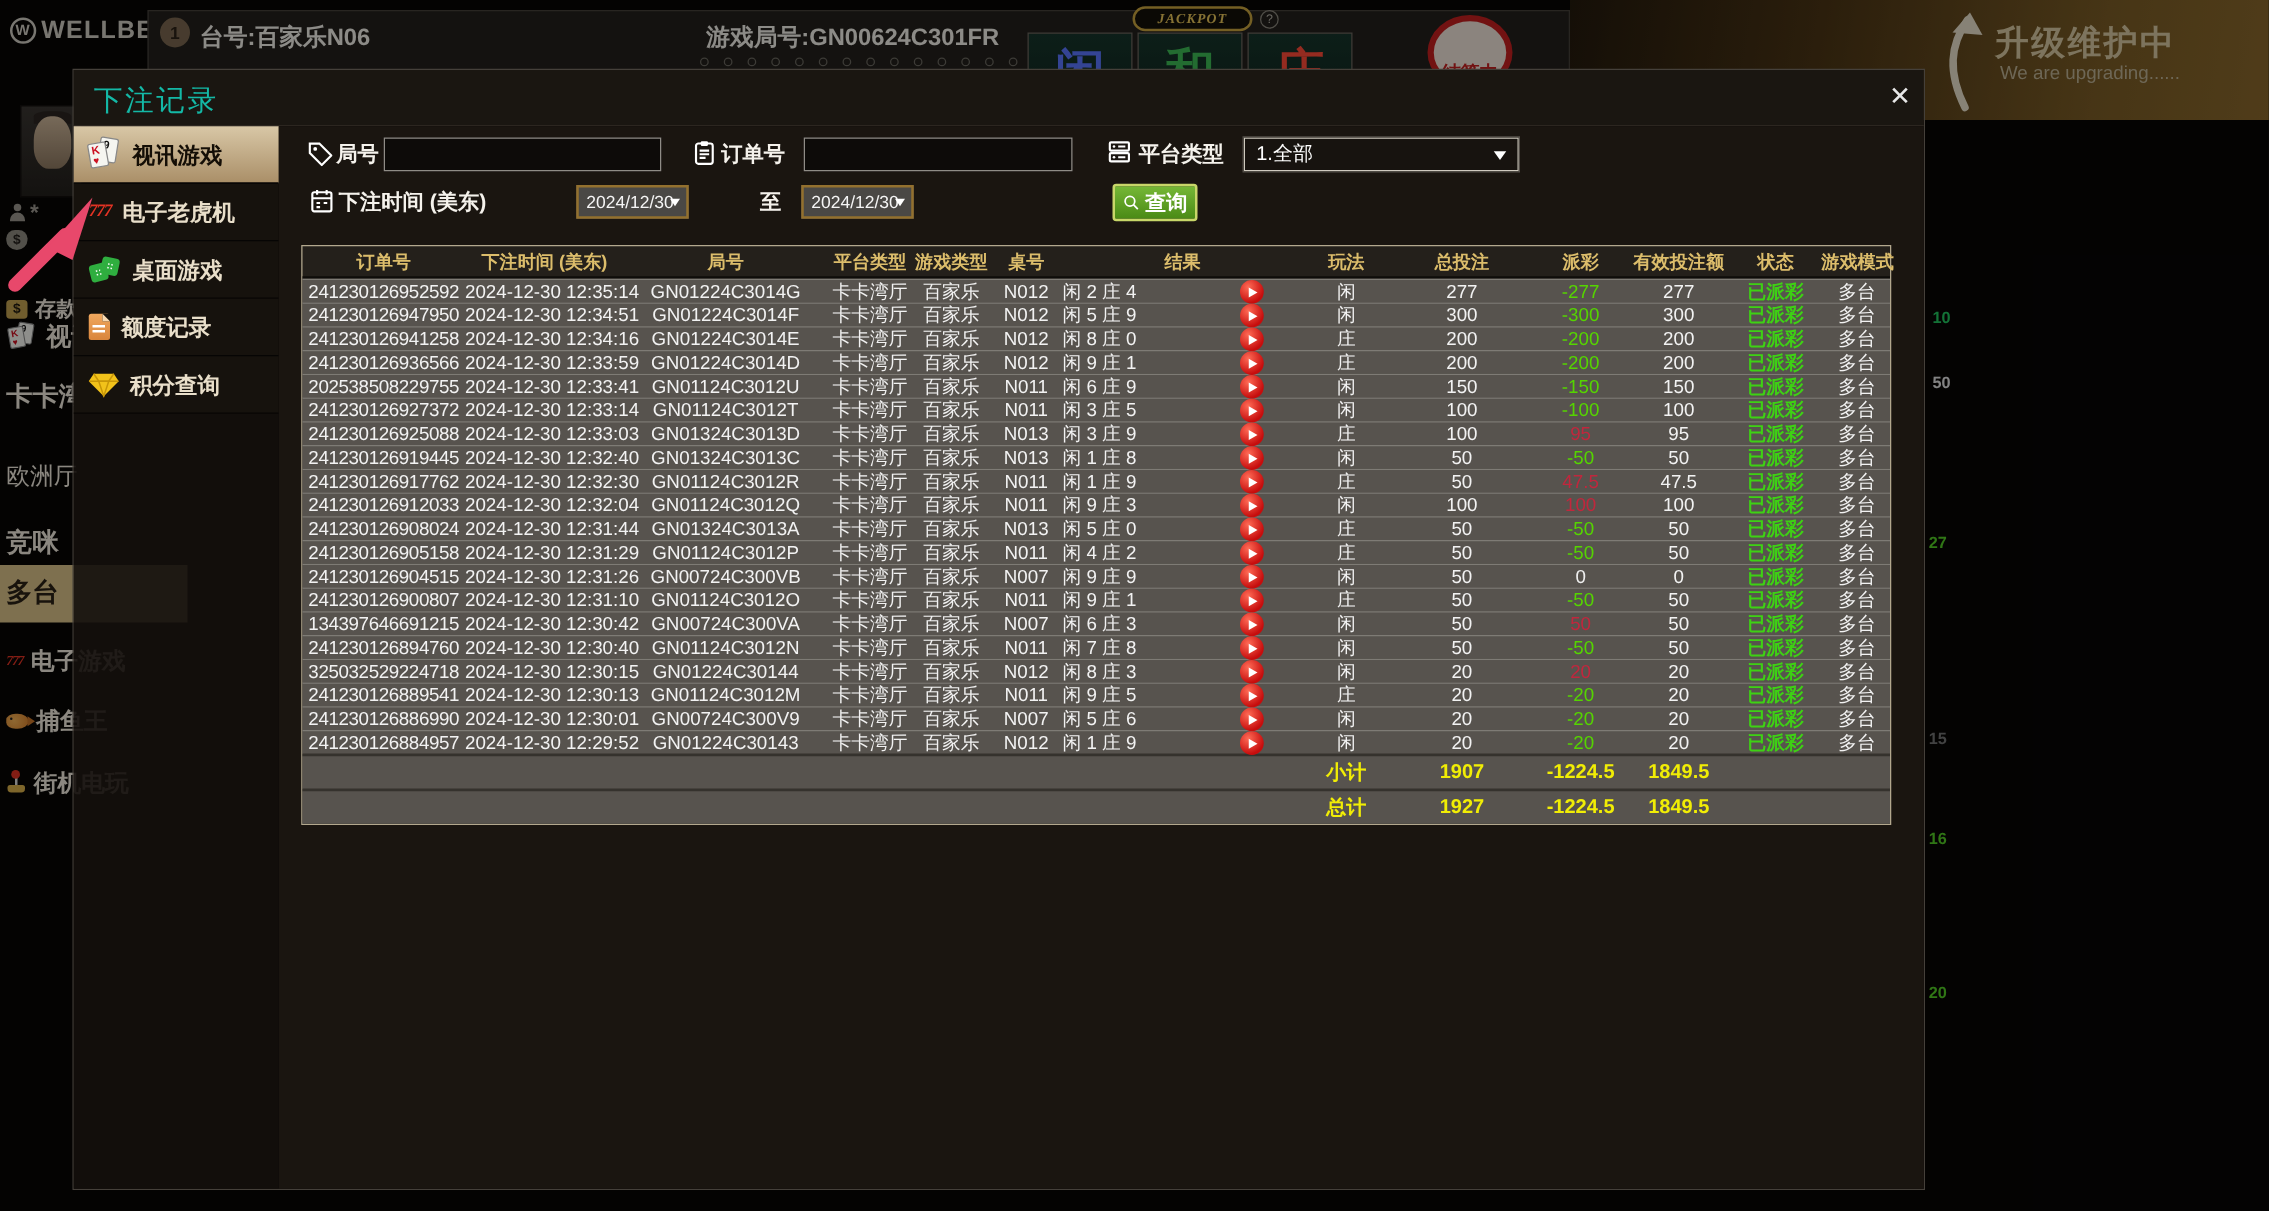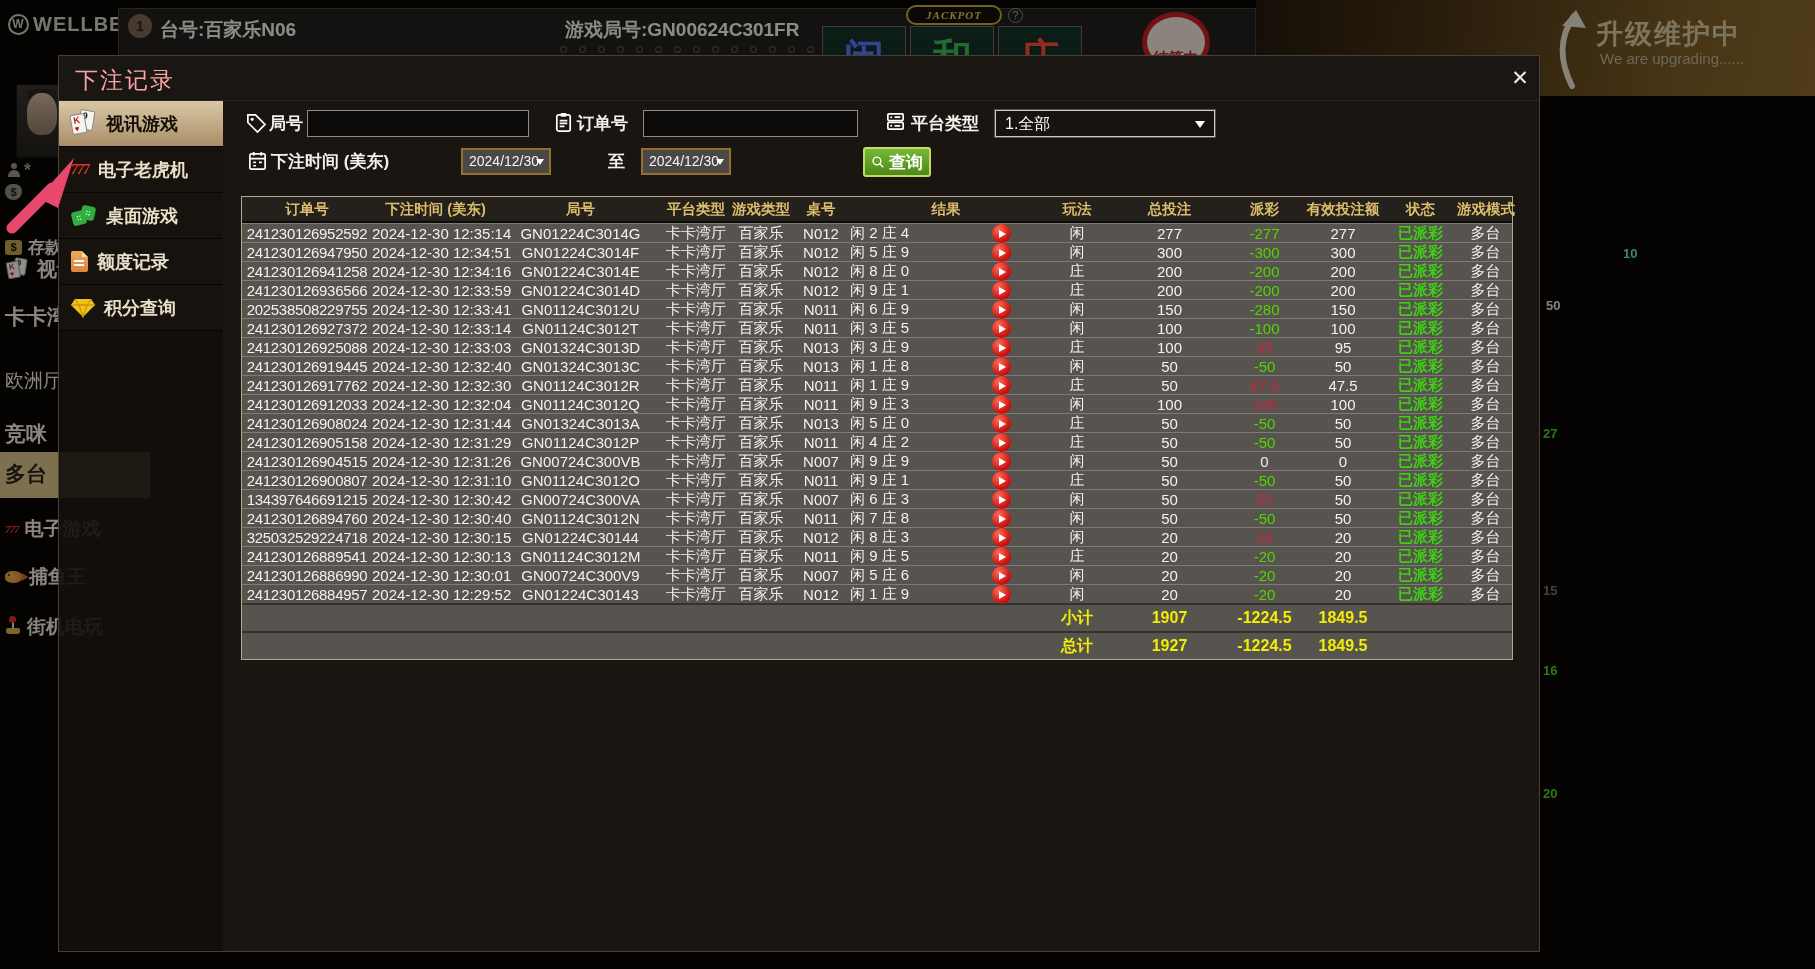--- a/index.html
+++ b/index.html
@@ -61,41 +61,41 @@
   .ic-arcade .stick { position:absolute; left:7px; top:2px; width:2px; height:7px; background:#ddd; }
   .ic-arcade .ball { position:absolute; left:4px; top:-3px; width:7px; height:7px; border-radius:50%; background:#e23324; }
   .ic-arcade .base { position:absolute; left:1px; top:9px; width:14px; height:6px; background:#d9b04a; border-radius:2px 2px 3px 3px; }
 
   
   #overlay { position:absolute; inset:0; background:rgba(0,0,0,0.42); z-index:5; }
 
   
   #modal { position:absolute; left:58px; top:55px; width:1482px; height:897px; z-index:10; border:1px solid #45403a; }
   .m-titlebar { position:absolute; left:0; top:0; width:100%; height:45px; background:#1a1611; border-bottom:1px solid #2c2620; }
-  .m-title { position:absolute; left:16px; top:9px; font-size:23px; color:#fca5a5; letter-spacing:2px; }
+  .m-title { position:absolute; left:16px; top:9px; font-size:23px; color:#14b8a6; letter-spacing:2px; }
   .m-close { position:absolute; left:1448px; top:9px; width:26px; height:26px; color:#e8e8e8; font-size:21px; font-weight:bold; text-align:center; line-height:26px; cursor:pointer; }
   #menu { position:absolute; left:0; top:45px; width:164px; }
   .menu-item { position:relative; height:46px; display:flex; align-items:center; background:#16120d; border-bottom:1px solid #060504; cursor:pointer; }
   .menu-item .mi-ic { margin-left:12px; margin-right:9px; display:inline-flex; }
   .mi-label { font-size:18px; font-weight:bold; color:#e9dfca; white-space:nowrap; }
   .menu-item.active { background:linear-gradient(180deg,#d8c7a6,#aa8f68); }
   .menu-item.active .mi-label { color:#140e06; }
   .menu-item.active::after { content:""; position:absolute; right:-13px; top:50%; transform:translateY(-50%); border-left:13px solid #b59a73; border-top:23px solid transparent; border-bottom:23px solid transparent; }
   .m-side-rest { position:absolute; left:0; top:275px; bottom:0; width:164px; background:rgba(20,16,12,0.90); }
   .m-main { position:absolute; left:164px; top:45px; right:0; bottom:0; background:#1a1510; }
 
   
   .f-label { position:absolute; font-size:17px; font-weight:bold; color:#f5f2ec; white-space:nowrap; }
   .f-icon { position:absolute; width:21px; height:21px; }
   .f-input { position:absolute; height:27px; background:#0d0b09; border:1px solid #8f8c86; color:#fff; font-size:15px; padding:0 6px; outline:none; }
   .f-select { position:absolute; height:27px; background:#17130f; border:1px solid #cfcabf; outline:1px solid #55504a; color:#fff; font-size:16px; line-height:25px; padding-left:9px; cursor:pointer; }
   .f-select .car { position:absolute; right:9px; top:10px; border-top:7px solid #fff; border-left:5px solid transparent; border-right:5px solid transparent; }
   .datebox { position:absolute; width:90px; height:27px; background:#4a4845; border:2px solid #93702e; color:#f5f5f5; font-size:14px; line-height:23px; text-align:left; padding-left:6px; cursor:pointer; }
   .datebox .car { position:absolute; right:5px; top:9px; border-top:6px solid #fff; border-left:4px solid transparent; border-right:4px solid transparent; }
-  .btn-search { position:absolute; width:68px; height:30px; background:linear-gradient(#76b837,#4a8a15); border:2px solid #c8d769; border-radius:3px; color:#fff; font-size:17px; font-weight:bold; display:flex; align-items:center; justify-content:center; gap:4px; cursor:pointer; }
+  .btn-search { position:absolute; width:68px; height:30px; background:linear-gradient(#76b837,#4a8a15); border:2px solid #c8d769; border-radius:3px; color:#fff; font-size:17px; font-weight:bold; display:flex; align-items:center; justify-content:center; gap:4px; cursor:pointer;margin-left:27px; }
 
   
   #btable { position:absolute; left:18px; top:95px; width:1272px; border:1px solid #b3a88e; background:#24201b; }
   .thead, .trow { display:grid; grid-template-columns:130px 127px 163px 68px 62px 58px 192px 70px 115px 75px 82px 73px 57px; align-items:center; }
   .thead { height:26px; border-bottom:2px solid #0e0c0a; }
   .thead div { text-align:center; font-size:14.5px; font-weight:bold; color:#dcbd6b; white-space:nowrap; }
   .trow { height:19px; background:#57534e; border-top:1px solid #7e7b75; }
   .trow:first-of-type { border-top:none; }
   .trow div { text-align:center; font-size:15px; color:#f2f2f2; white-space:nowrap; }
   .c-order { letter-spacing:-0.3px; }
@@ -198,21 +198,21 @@
       <div class="abs lnav-item" style="left: 5px; top: 614px; font-size: 19px; font-weight: bold;">
         <span class="ic-arcade">
           <i class="stick"></i>
           <i class="ball"></i>
           <i class="base"></i>
         </span>
         <span>街机电玩</span>
       </div>
     </div>
   <div id="rightFrags">
-      <span class="abs frag" style="left: 1623px; top: 246px; color: #5eead4;">10</span>
+      <span class="abs frag" style="left: 1546px; top: 246px; color: #22c55e;">10</span>
       <span class="abs frag" style="left: 1546px; top: 298px; color: rgb(224, 224, 224);">50</span>
       <span class="abs frag" style="left: 1543px; top: 426px; color: rgb(83, 203, 37);">27</span>
       <span class="abs frag" style="left: 1543px; top: 583px; color: #737373;">15</span>
       <span class="abs frag" style="left: 1543px; top: 663px; color: rgb(83, 203, 37);">16</span>
       <span class="abs frag" style="left: 1543px; top: 786px; color: rgb(83, 203, 37);">20</span>
     </div>
 <div class="abs bet-panel" style="left: 822px; color: rgb(90, 118, 255);">闲</div>
     <div class="abs bet-panel" style="left: 910px; color: rgb(61, 187, 85);">和</div>
     <div class="abs bet-panel" style="left: 998px; color: rgb(255, 74, 56);">庄</div>
   </div>
@@ -415,21 +415,21 @@
           <div>百家乐</div>
           <div>N011</div>
           <div class="c-result">
             <span class="res-text">闲 6 庄 9</span>
             <span class="play-btn">
               <i></i>
             </span>
           </div>
           <div>闲</div>
           <div>150</div>
-          <div class="pay-neg">-280</div>
+          <div class="pay-neg">-150</div>
           <div>150</div>
           <div class="st-green">已派彩</div>
           <div>多台</div>
         </div>
         <div class="trow">
           <div class="c-order">241230126927372</div>
           <div>2024-12-30 12:33:14</div>
           <div>GN01124C3012T</div>
           <div>卡卡湾厅</div>
           <div>百家乐</div>

